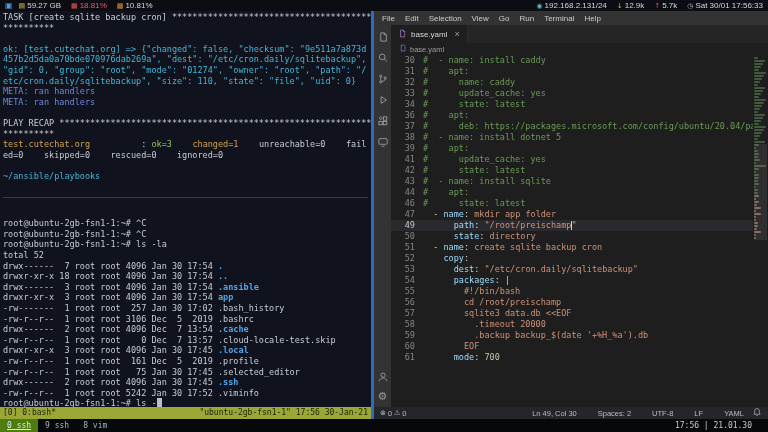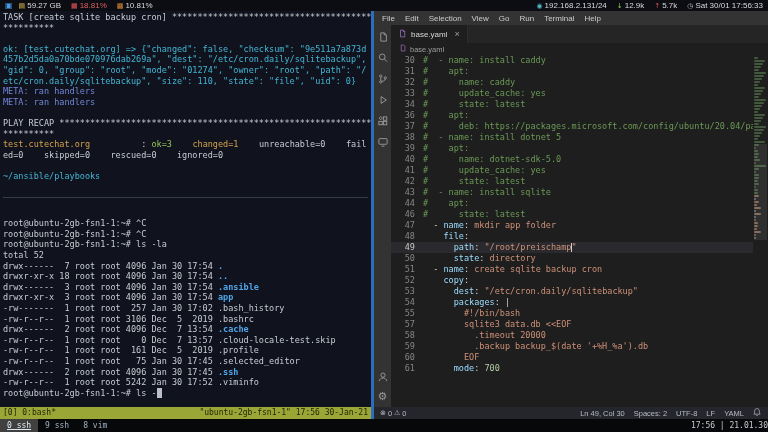--- a/index.html
+++ b/index.html
@@ -57,30 +57,30 @@
   .ecode{flex:1;position:relative;overflow:hidden;color:#d4d4d4;}
   .y-cmt{color:#6a9955}.y-key{color:#9cdcfe}.y-str{color:#ce9178}.y-num{color:#b5cea8}.y-pun{color:#d4d4d4}
   .ecursor{position:absolute;top:1px;height:9px;width:1px;background:#d0d0d0;}
   .minimap{position:absolute;top:0;right:0;bottom:0;width:14px;background:#1e1e1e;padding:2px 0 0 1px;}
   .mmark{height:2px;margin-bottom:1px;border-radius:1px;opacity:.65;}
   .mview{position:absolute;left:1px;right:1px;background:rgba(255,255,255,0.08);}
   .statusbar{height:12px;flex:none;background:#24262b;display:flex;align-items:center;gap:8px;
              padding:0 6px;font:7.5px "Liberation Sans",sans-serif;color:#b7bcc3;}
   .sitem{display:inline-flex;align-items:center;gap:2px;white-space:nowrap;}
   .sglyph{font-family:"DejaVu Sans",sans-serif;font-size:7px;}
-  .statusright{display:flex;gap:9px;align-items:center;}
+  .statusright{display:flex;gap:21px;align-items:center;}
   .bellicon svg{stroke:#b7bcc3;fill:none;stroke-width:1.1;}
 
   
   .bottombar{height:13px;flex:none;background:#07080a;display:flex;align-items:center;
              font:8px/13px "DejaVu Sans Mono",monospace;color:#9fb2c4;}
   .wins{display:flex;height:13px;}
   .win{padding:0 7px;height:13px;}
-  .win.active{background:#404040;color:#dbe9f5;text-decoration:underline;}
-  .wmclock{padding-right:0;color:#c6cbd1;white-space:pre;margin-left:18px;}
+  .win.active{background:#4d7c0f;color:#dbe9f5;text-decoration:underline;}
+  .wmclock{padding-right:16px;color:#c6cbd1;white-space:pre;margin-left:18px;}
 </style>
 </head>
 <body>
 
 <div class="screen">
 
   <div class="topbar">
     <span class="osicon">▣</span>
     <div class="stats">
         <span class="stat">
@@ -145,20 +145,21 @@
           <div class="tline"><span class="c-fg">root@ubuntu-2gb-fsn1-1:~# ls -la</span></div>
           <div class="tline"><span class="c-fg">total 52</span></div>
           <div class="tline"><span class="c-fg">drwx------  7 root root 4096 Jan 30 17:54 </span><span class="c-dir">.</span></div>
           <div class="tline"><span class="c-fg">drwxr-xr-x 18 root root 4096 Jan 30 17:54 </span><span class="c-dir">..</span></div>
           <div class="tline"><span class="c-fg">drwx------  3 root root 4096 Jan 30 17:54 </span><span class="c-dir">.ansible</span></div>
           <div class="tline"><span class="c-fg">drwxr-xr-x  3 root root 4096 Jan 30 17:54 </span><span class="c-dir">app</span></div>
           <div class="tline"><span class="c-fg">-rw-------  1 root root  257 Jan 30 17:02 .bash_history</span></div>
           <div class="tline"><span class="c-fg">-rw-r--r--  1 root root 3106 Dec  5  2019 .bashrc</span></div>
           <div class="tline"><span class="c-fg">drwx------  2 root root 4096 Dec  7 13:54 </span><span class="c-dir">.cache</span></div>
           <div class="tline"><span class="c-fg">-rw-r--r--  1 root root    0 Dec  7 13:57 .cloud-locale-test.skip</span></div>
+          <div class="tline"><span class="c-fg">drwxr-xr-x  3 root root 4096 Jan 30 17:45 </span><span class="c-dir">.local</span></div>
           <div class="tline"><span class="c-fg">-rw-r--r--  1 root root  161 Dec  5  2019 .profile</span></div>
           <div class="tline"><span class="c-fg">-rw-r--r--  1 root root   75 Jan 30 17:45 .selected_editor</span></div>
           <div class="tline"><span class="c-fg">drwx------  2 root root 4096 Jan 30 17:45 </span><span class="c-dir">.ssh</span></div>
           <div class="tline"><span class="c-fg">-rw-r--r--  1 root root 5242 Jan 30 17:52 .viminfo</span></div>
           <div class="tline"><span class="c-fg">root@ubuntu-2gb-fsn1-1:~# ls -</span><span class="tcursor"> </span></div>
         </div>
       <div class="tmuxbar">
         <span>[0] 0:bash*</span>
         <span class="spacer"></span>
         <span>"ubuntu-2gb-fsn1-1" 17:56 30-Jan-21</span>
@@ -252,35 +253,34 @@
             <div>
                 <div class="eline"><span class="lnum">30</span><span class="ecode"><span class="y-cmt">#  - name: install caddy</span></span></div>
                 <div class="eline"><span class="lnum">31</span><span class="ecode"><span class="y-cmt">#    apt:</span></span></div>
                 <div class="eline"><span class="lnum">32</span><span class="ecode"><span class="y-cmt">#      name: caddy</span></span></div>
                 <div class="eline"><span class="lnum">33</span><span class="ecode"><span class="y-cmt">#      update_cache: yes</span></span></div>
                 <div class="eline"><span class="lnum">34</span><span class="ecode"><span class="y-cmt">#      state: latest</span></span></div>
                 <div class="eline"><span class="lnum">36</span><span class="ecode"><span class="y-cmt">#    apt:</span></span></div>
                 <div class="eline"><span class="lnum">37</span><span class="ecode"><span class="y-cmt">#      deb: https://packages.microsoft.com/config/ubuntu/20.04/packages</span></span></div>
                 <div class="eline"><span class="lnum">38</span><span class="ecode"><span class="y-cmt">#  - name: install dotnet 5</span></span></div>
                 <div class="eline"><span class="lnum">39</span><span class="ecode"><span class="y-cmt">#    apt:</span></span></div>
-                <div class="eline"><span class="lnum">40</span><span class="ecode"><span class="y-cmt">#      name: dotnet-sdk-5.0</span></span></div>
                 <div class="eline"><span class="lnum">41</span><span class="ecode"><span class="y-cmt">#      update_cache: yes</span></span></div>
                 <div class="eline"><span class="lnum">42</span><span class="ecode"><span class="y-cmt">#      state: latest</span></span></div>
                 <div class="eline"><span class="lnum">43</span><span class="ecode"><span class="y-cmt">#  - name: install sqlite</span></span></div>
                 <div class="eline"><span class="lnum">44</span><span class="ecode"><span class="y-cmt">#    apt:</span></span></div>
                 <div class="eline"><span class="lnum">46</span><span class="ecode"><span class="y-cmt">#      state: latest</span></span></div>
                 <div class="eline"><span class="lnum">47</span><span class="ecode"><span class="y-pun">  - </span><span class="y-key">name</span><span class="y-pun">: </span><span class="y-str">mkdir app folder</span></span></div>
-                <div class="eline"><span class="lnum">48</span><span class="ecode"><span class="y-pun">    </span><span class="y-key">file</span><span class="y-pun">:</span></span></div>
                 <div class="eline active"><span class="lnum">49</span><span class="ecode"><span class="y-pun">      </span><span class="y-key">path</span><span class="y-pun">: </span><span class="y-str">"/root/preischamp"</span><span class="ecursor" style="left: 29ch;"></span></span></div>
                 <div class="eline"><span class="lnum">50</span><span class="ecode"><span class="y-pun">      </span><span class="y-key">state</span><span class="y-pun">: </span><span class="y-str">directory</span></span></div>
                 <div class="eline"><span class="lnum">51</span><span class="ecode"><span class="y-pun">  - </span><span class="y-key">name</span><span class="y-pun">: </span><span class="y-str">create sqlite backup cron</span></span></div>
                 <div class="eline"><span class="lnum">52</span><span class="ecode"><span class="y-pun">    </span><span class="y-key">copy</span><span class="y-pun">:</span></span></div>
                 <div class="eline"><span class="lnum">53</span><span class="ecode"><span class="y-pun">      </span><span class="y-key">dest</span><span class="y-pun">: </span><span class="y-str">"/etc/cron.daily/sqlitebackup"</span></span></div>
                 <div class="eline"><span class="lnum">54</span><span class="ecode"><span class="y-pun">      </span><span class="y-key">packages</span><span class="y-pun">: |</span></span></div>
                 <div class="eline"><span class="lnum">55</span><span class="ecode"><span class="y-str">        #!/bin/bash</span></span></div>
+                <div class="eline"><span class="lnum">56</span><span class="ecode"><span class="y-str">        cd /root/preischamp</span></span></div>
                 <div class="eline"><span class="lnum">57</span><span class="ecode"><span class="y-str">        sqlite3 data.db &lt;&lt;EOF</span></span></div>
                 <div class="eline"><span class="lnum">58</span><span class="ecode"><span class="y-str">          .timeout 20000</span></span></div>
                 <div class="eline"><span class="lnum">59</span><span class="ecode"><span class="y-str">          .backup backup_$(date '+%H_%a').db</span></span></div>
                 <div class="eline"><span class="lnum">60</span><span class="ecode"><span class="y-str">        EOF</span></span></div>
                 <div class="eline"><span class="lnum">61</span><span class="ecode"><span class="y-pun">      </span><span class="y-key">mode</span><span class="y-pun">: </span><span class="y-num">700</span></span></div>
               </div>
             <div class="minimap">
                 <div class="mmark" style="width: 4px; background: rgb(86, 122, 78);"></div>
                 <div class="mmark" style="width: 11px; background: rgb(86, 122, 78);"></div>
                 <div class="mmark" style="width: 9px; background: rgb(86, 122, 78);"></div>

